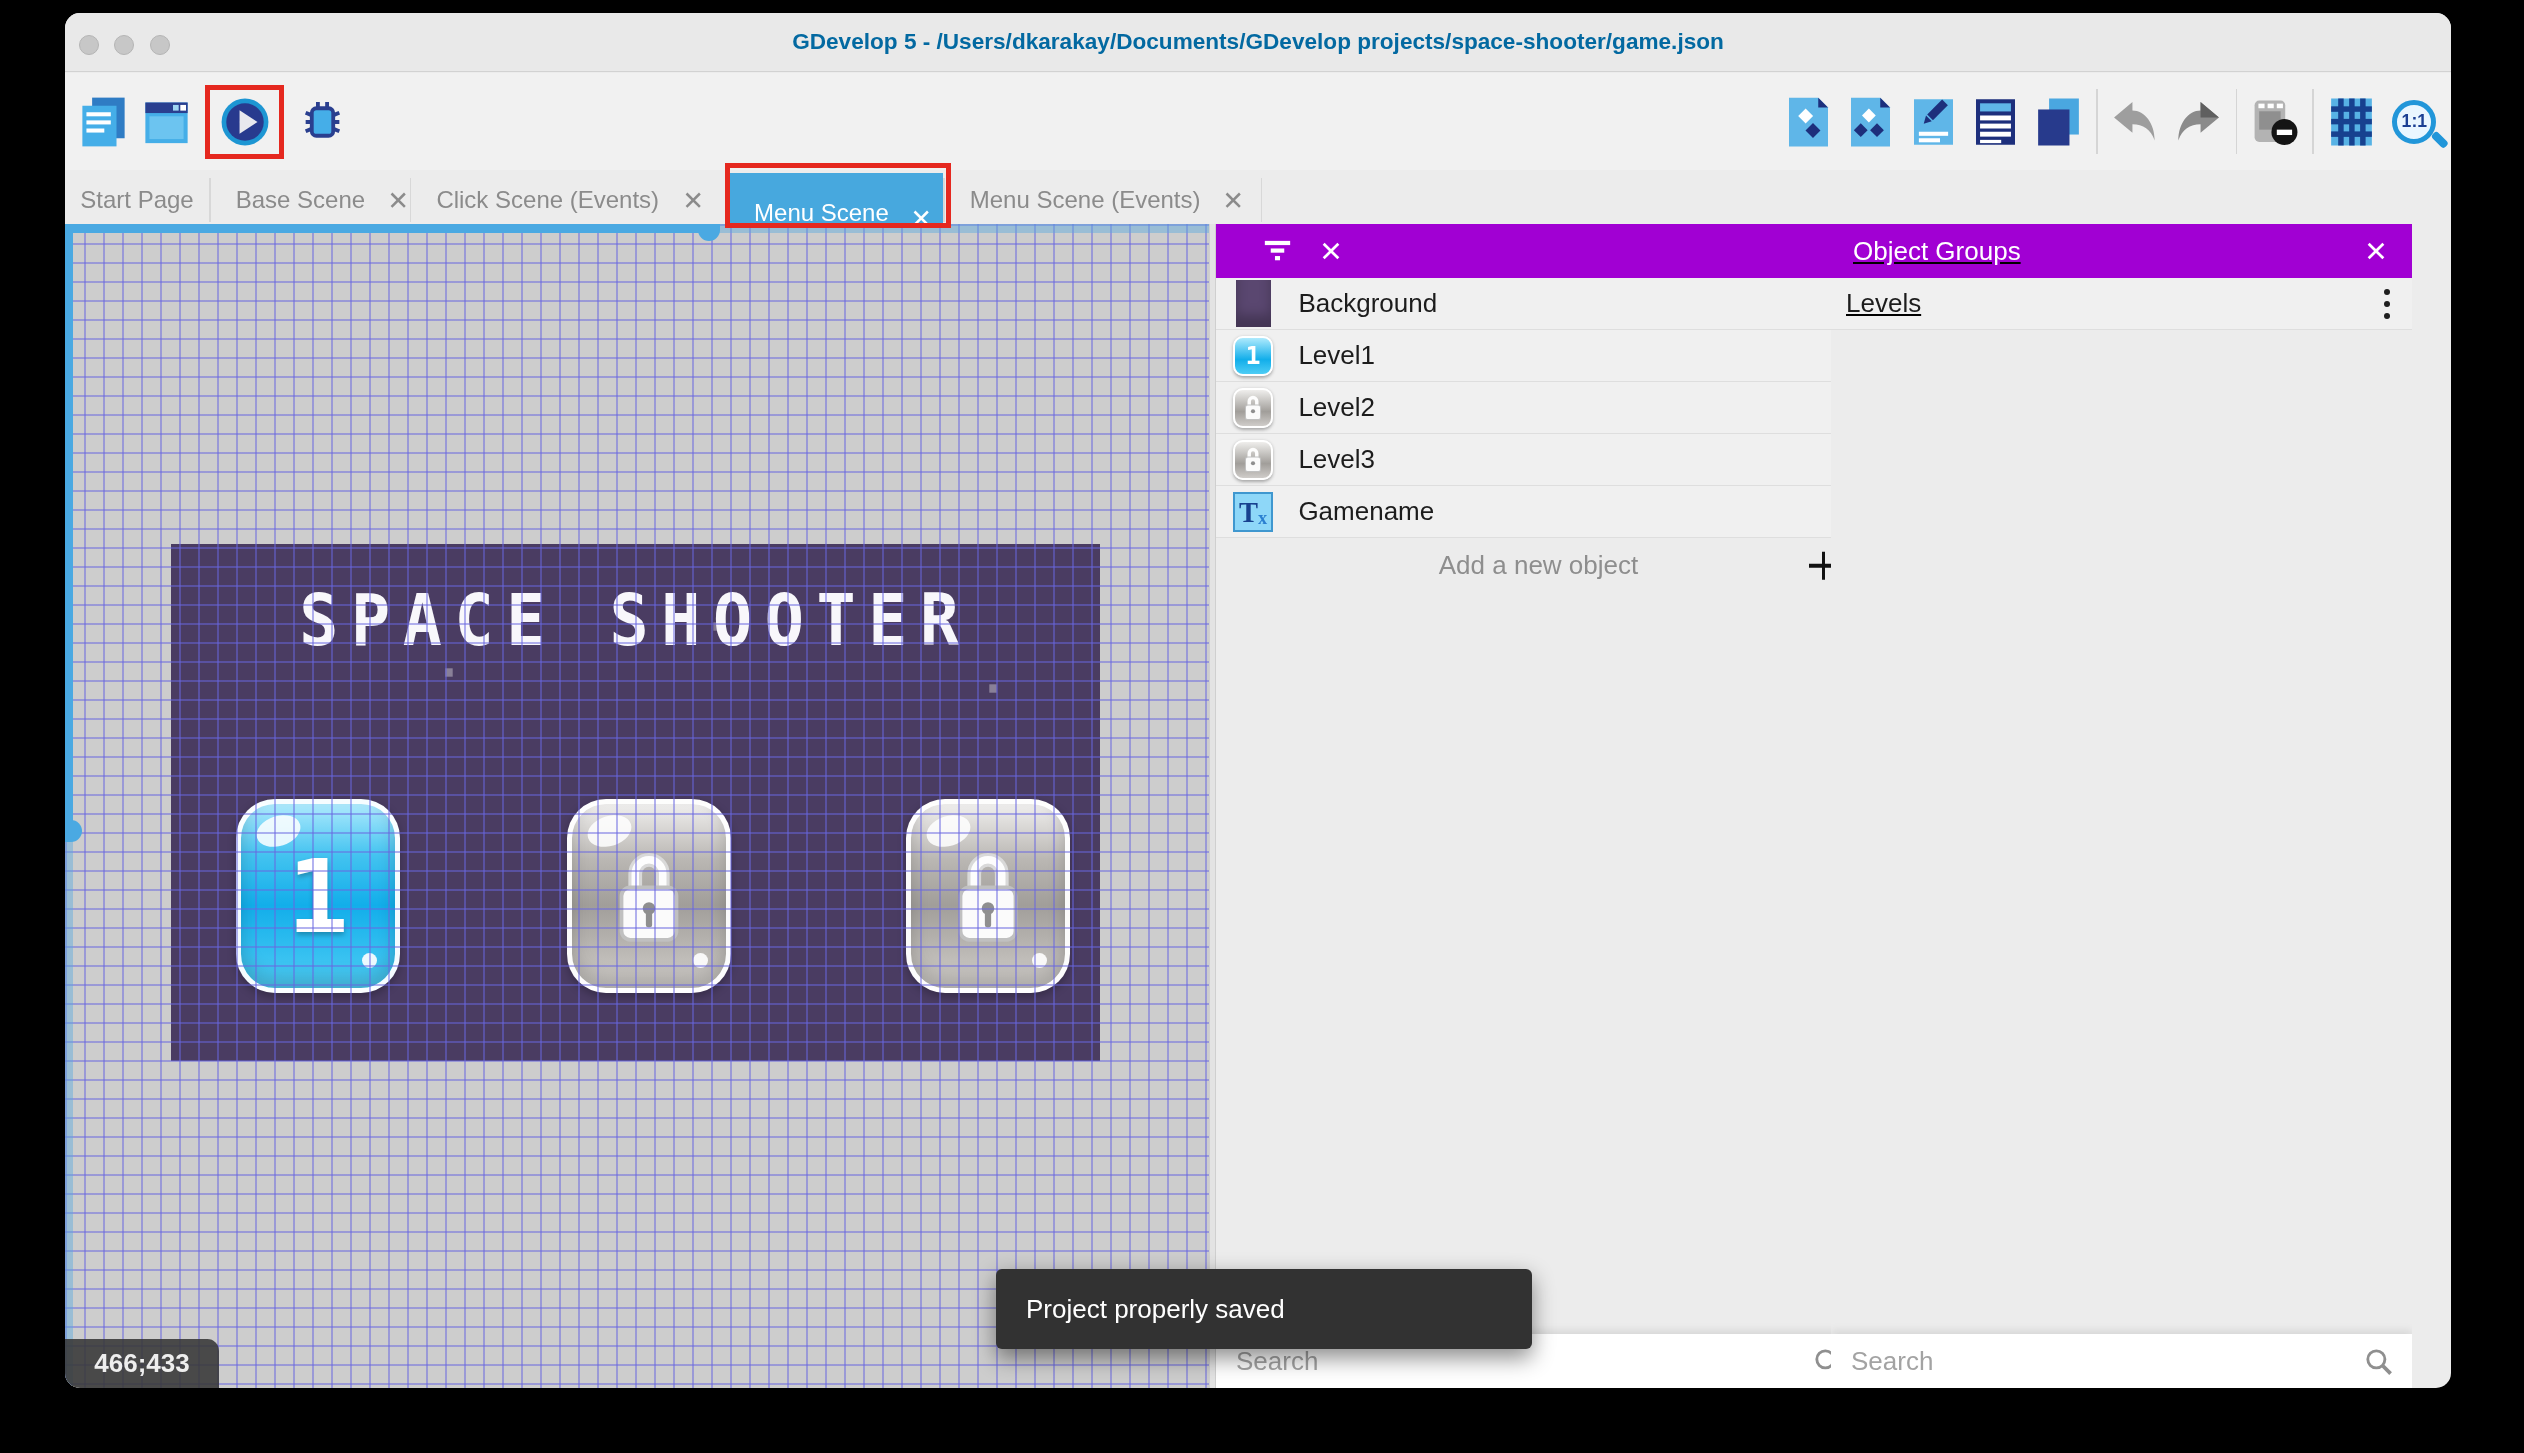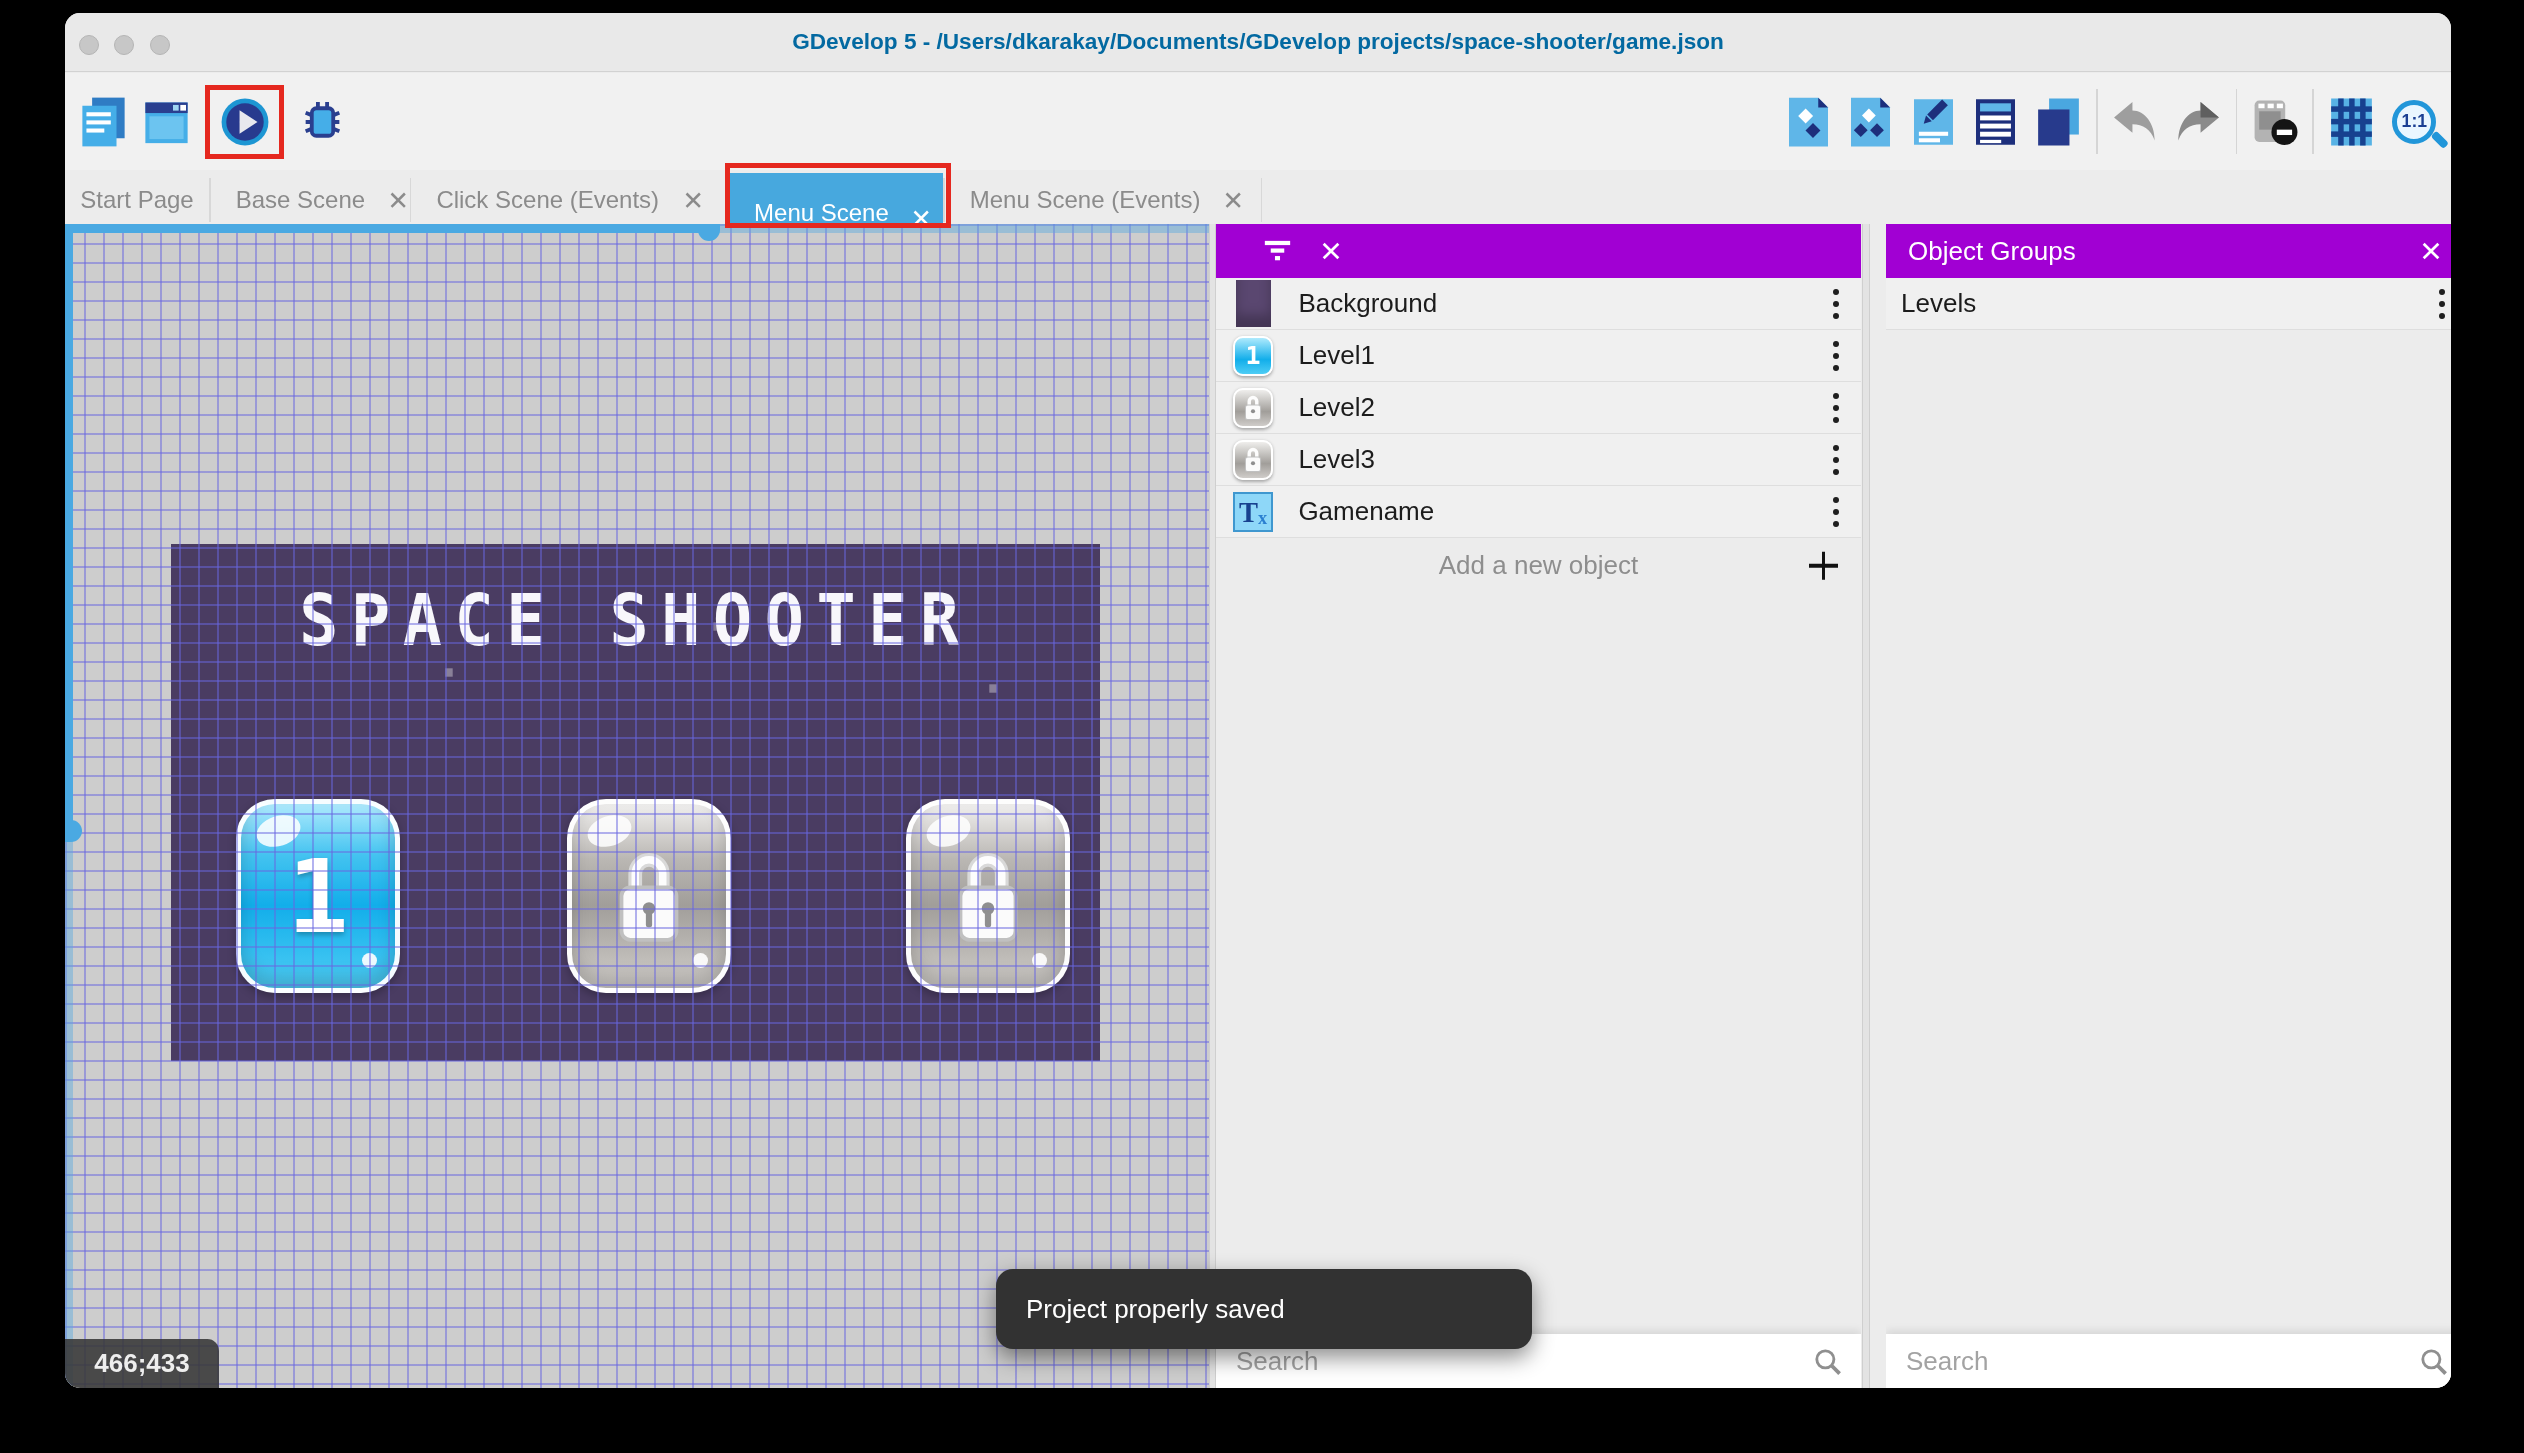--- a/index.html
+++ b/index.html
@@ -95,21 +95,21 @@
                  display:flex; align-items:center; justify-content:center; }
 
   
   .panel-div { position:absolute; top:0; height:1164px; background:#e3e3e3;
                border-left:0.8px solid #cfcfcf; border-right:0.8px solid #cfcfcf; }
   .pd-1 { left:1144px; width:6.7px; } .pd-2 { left:1797px; width:8.4px; }
 
   
   .panel { position:absolute; top:0; height:1164px; background:#ececec; overflow:hidden; }
   .objects-panel { left:1151px; width:645px; }
-  .groups-panel  { left:1821px; width:581px; }
+  .groups-panel  { left:1766px; width:581px;text-decoration:underline; }
   .panel-header { height:54px; background:#a100d3; color:#fff; display:flex; align-items:center;
                   padding:0 22px; font-size:26px; }
   .ph-title { flex:1; }
   .ph-icon { width:28.5px; height:28.5px; margin-left:25px; display:flex; align-items:center; justify-content:center; }
   .row { height:52px; background:#f0f0f0; border-bottom:1.7px solid #dedede;
          display:flex; align-items:center; padding:0 15px; position:relative; }
   .obj-thumb { width:44px; height:44px; margin-right:23.4px; display:flex;
                align-items:center; justify-content:center; flex:0 0 auto; }
   .row-name { font-size:26px; color:#1c1c1c; }
   .kebab { position:absolute; right:18.4px; top:50%; transform:translateY(-50%);
@@ -133,21 +133,21 @@
   .tt-main { font-size:28.5px; font-weight:bold; color:#17418f; line-height:37px; }
   .tt-sub  { font-size:18.4px; font-weight:bold; color:#2b7fd0; line-height:49px; }
   .panel-search { position:absolute; left:0; right:0; bottom:0; height:54px; background:#fff;
                   box-shadow:0 -3.3px 8.4px rgba(0,0,0,0.10); display:flex; align-items:center; padding:0 20px; }
   .panel-search input { flex:1; border:none; outline:none; background:transparent;
                         font-size:26px; color:#333; font-family:"Liberation Sans",sans-serif; }
   .panel-search input::placeholder { color:#a3a3a3; }
 
   
   .toast { position:absolute; left:931px; top:1256px; width:536px; height:80px;
-           background:#323232; border-radius:17px; z-index:80; display:flex; align-items:center;
+           background:#323232; border-radius:6px; z-index:80; display:flex; align-items:center;
            padding:0 30px; color:#fff; font-size:26px; box-shadow:0 8.4px 22px rgba(0,0,0,0.45); }
 </style>
 </head>
 <body>
 
 <div class="window">
 
   <div class="titlebar">
     <span class="traffic t-close"></span>
     <span class="traffic t-min"></span>

